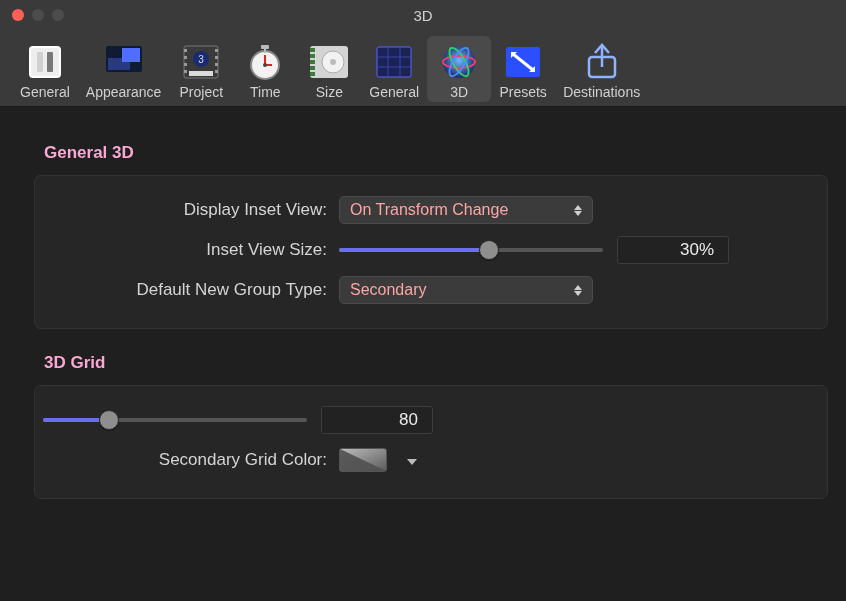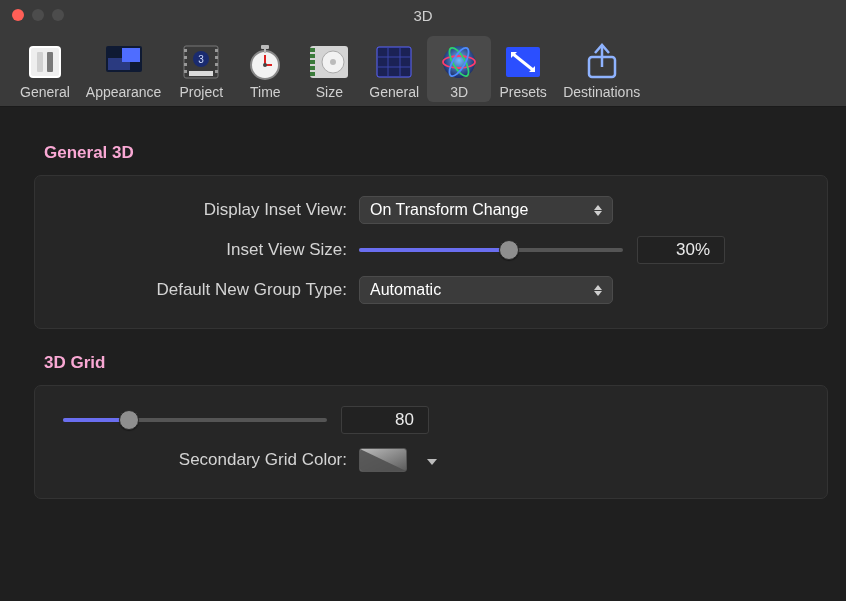--- a/index.html
+++ b/index.html
@@ -93,21 +93,21 @@
     font-size: 17px;
     font-weight: 600;
     color: #f9a8d4;
     padding: 18px 0 12px 34px;
   }
   .panel {
     margin: 0 8px 6px 24px;
     background: var(--bg);
     border: 1px solid #333333;
     border-radius: 7px;
-    padding: 14px 26px 18px 28px;
+    padding: 14px 26px 18px 8px;
   }
   .row {
     display: flex;
     align-items: center;
     min-height: 40px;
   }
   .row .lbl {
     flex: 0 0 296px;
     text-align: right;
     padding-right: 12px;
@@ -119,21 +119,21 @@
     display: flex;
     align-items: center;
     gap: 14px;
   }
 
   
   .popup {
     background: var(--field-bg);
     border: 1px solid #4b4b4b;
     border-radius: 5px;
-    color: #ffffff;
+    color: #fca5a5;
     font-size: 16px;
     padding: 2px 28px 2px 10px;
     height: 28px;
     width: 254px;
     position: relative;
     display: flex;
     align-items: center;
   }
   .popup .arrows {
     position: absolute;
@@ -173,21 +173,21 @@
     border-radius: 50%;
     top: 50%;
     transform: translate(-50%, -50%);
     box-shadow: 0 1px 1px rgba(0,0,0,0.4);
   }
   .numfield {
     background: var(--input-bg);
     border: 1px solid #3d3d3d;
     color: #eaeaea;
     font-size: 17px;
-    width: 88px;
+    width: 112px;
     height: 28px;
     display: flex;
     align-items: center;
     justify-content: flex-end;
     padding: 0 14px;
     border-radius: 3px;
   }
 
   
   .colorwell {
@@ -388,21 +388,21 @@
           <div class="thumb" style="left:57%"></div>
         </div>
         <div class="numfield">30%</div>
       </div>
     </div>
 
     <div class="row">
       <div class="lbl">Default New Group Type:</div>
       <div class="ctrl">
         <div class="popup">
-          <span>Automatic</span>
+          <span>Secondary</span>
           <span class="arrows">
             <svg width="8" height="5">
                 <polygon points="4,0 8,5 0,5" fill="#cfcfcf"></polygon>
               </svg>
             <svg width="8" height="5">
                 <polygon points="0,0 8,0 4,5" fill="#cfcfcf"></polygon>
               </svg>
           </span>
         </div>
       </div>

